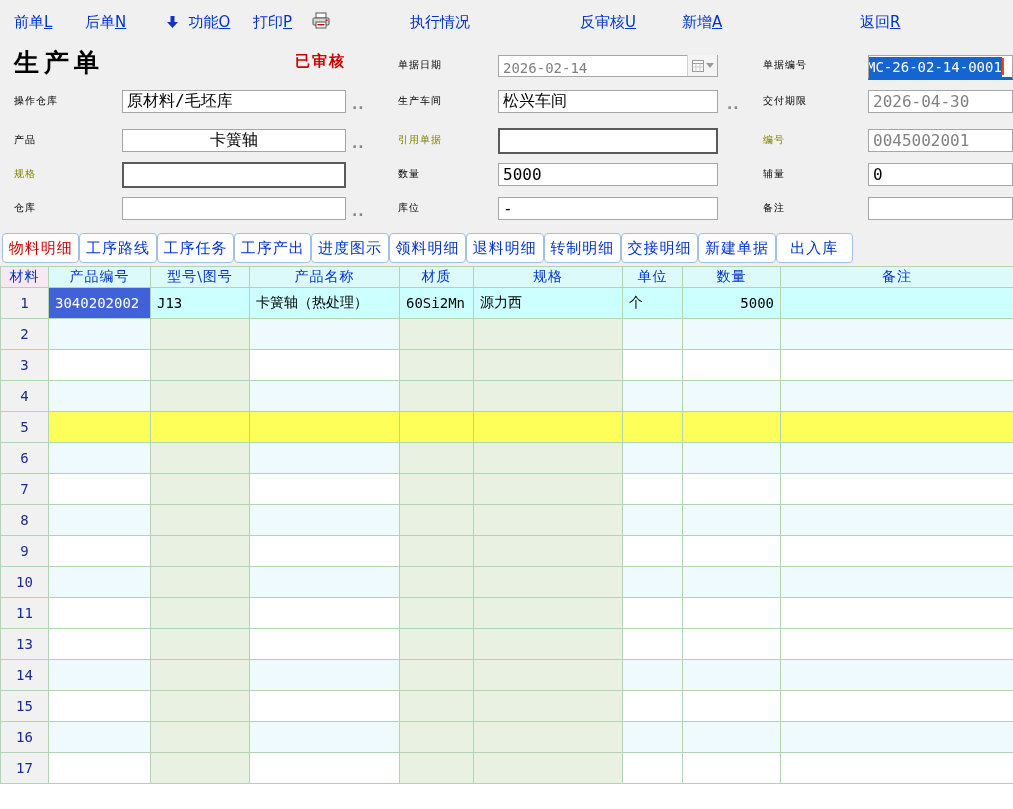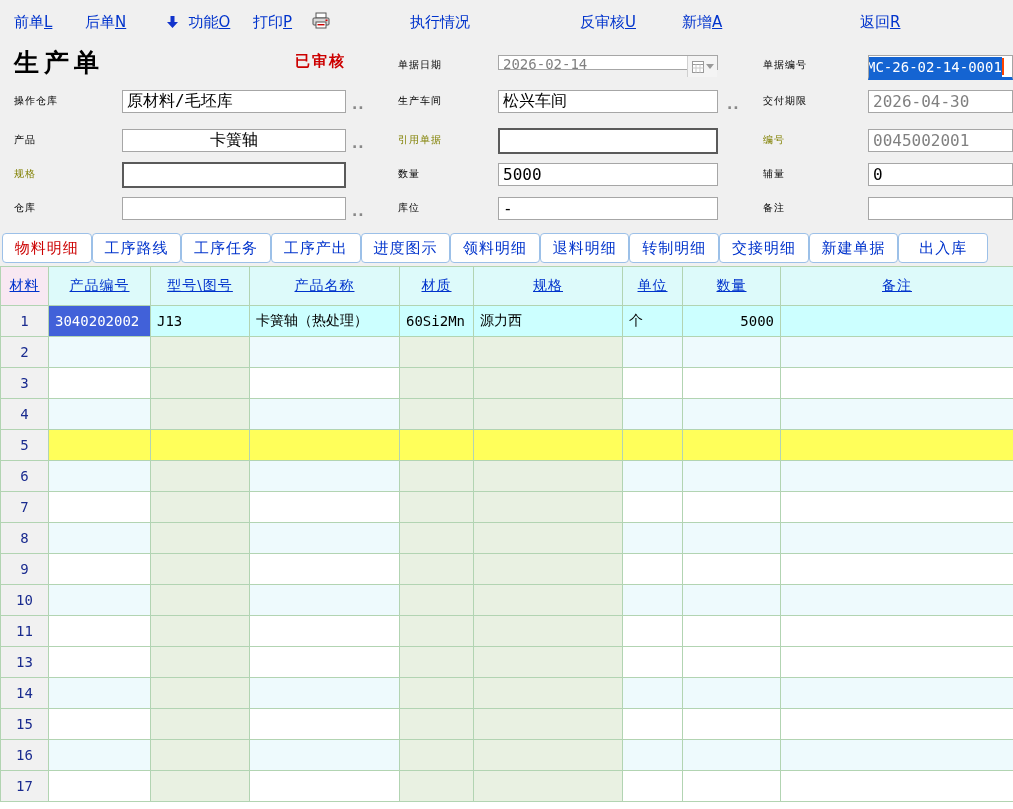--- a/index.html
+++ b/index.html
@@ -18,46 +18,46 @@
   .page-title { font-size:25px; font-weight:bold; letter-spacing:5px; color:#000; }
   .status { color:var(--audit_red); font-weight:bold; font-size:15px; letter-spacing:2px; }
   .flabel { font-size:10px; color:#000; letter-spacing:1px;text-align:center; }
   .flabel.olive { color:var(--olive_label); }
   .tbox { background:#fff; border:1px solid #a6a6a6; height:23px; font-size:16px;
     font-family:"DejaVu Sans Mono","DejaVu Sans",monospace; padding:0 4px; color:#000; }
   .tbox.dim { color:#808080; }
   .tbox.focus { border:2px solid #5a5a5a; height:26px; }
   .browse { color:#888; font-weight:bold; font-size:14px; letter-spacing:1px; cursor:pointer; }
 
-  .datefield { background:#fff; border:1px solid #a6a6a6; height:15px; display:flex; align-items:flex-start; }
+  .datefield { background:#fff; border:1px solid #a6a6a6; height:22px; display:flex; align-items:flex-end; }
   .datefield .dval { flex:1; padding:0 4px; color:#808080;
     font-family:"DejaVu Sans Mono","DejaVu Sans",monospace; }
   .datefield .dbtn { width:30px; height:21px; background:#f4f4f4; border-left:1px solid #d0d0d0;
     display:flex; align-items:center; justify-content:center; gap:2px; }
   .tri-down { width:0; height:0; border-left:4px solid transparent; border-right:4px solid transparent;
     border-top:5px solid #9a9a9a; }
 
   .docno { background:#fff; border:1px solid #a6a6a6; border-bottom:3px solid var(--selection_blue);
     height:25px; display:flex; align-items:center; overflow:hidden; }
   .docno .sel { background:var(--selection_blue); color:#fff; font-size:14px;
     font-family:"DejaVu Sans Mono","DejaVu Sans",monospace; padding:2px 0 2px 0; margin-left:-2px; white-space:nowrap; }
   .caret { display:inline-block; width:2px; height:17px; background:var(--caret_orange); }
 
   
-  .tabbar { left:2px; top:233px; width:986px; height:30px; display:flex; }
+  .tabbar { left:2px; top:233px; width:851px; height:30px; display:flex; }
   .tab { flex:1; background:#fff; border:1px solid var(--tab_border); border-radius:4px;
     color:var(--menu_blue); font-size:15px; font-family:inherit; cursor:pointer; letter-spacing:1px; }
   .tab.active { color:var(--tab_active_red); }
 
   
   .gridwrap { left:0; top:266px; width:1013px; height:543px; overflow:hidden; background:#fff; }
   table { border-collapse:collapse; table-layout:fixed; width:1013px; }
   th,td { border:1px solid var(--grid_line); font-weight:normal; font-size:14px;
     padding:0 6px; white-space:nowrap; overflow:hidden; }
-  thead th { background:var(--header_bg); color:var(--menu_blue); height:39px; text-align:center; letter-spacing:1px;text-decoration:underline; }
+  thead th { background:var(--header_bg); color:var(--menu_blue); height:21px; text-align:center; letter-spacing:1px; }
   thead th.corner { background:var(--corner_bg); }
   tbody td { height:31px; font-family:"DejaVu Sans Mono","DejaVu Sans",monospace; }
   td.numcell { background:var(--numcol_bg); color:var(--num_text); text-align:center;
     font-family:"DejaVu Sans Mono",monospace; }
   tr.even td.datacell { background:var(--row_even); }
   tr.odd  td.datacell { background:var(--row_odd); }
   tr.even td.green, tr.odd td.green { background:var(--col_green); }
   tr.filled td.datacell { background:var(--row_filled); color:#000; }
   tr.filled td.selected { background:var(--cell_selected); color:#fff; }
   tr.hl td.datacell { background:var(--row_highlight); }

